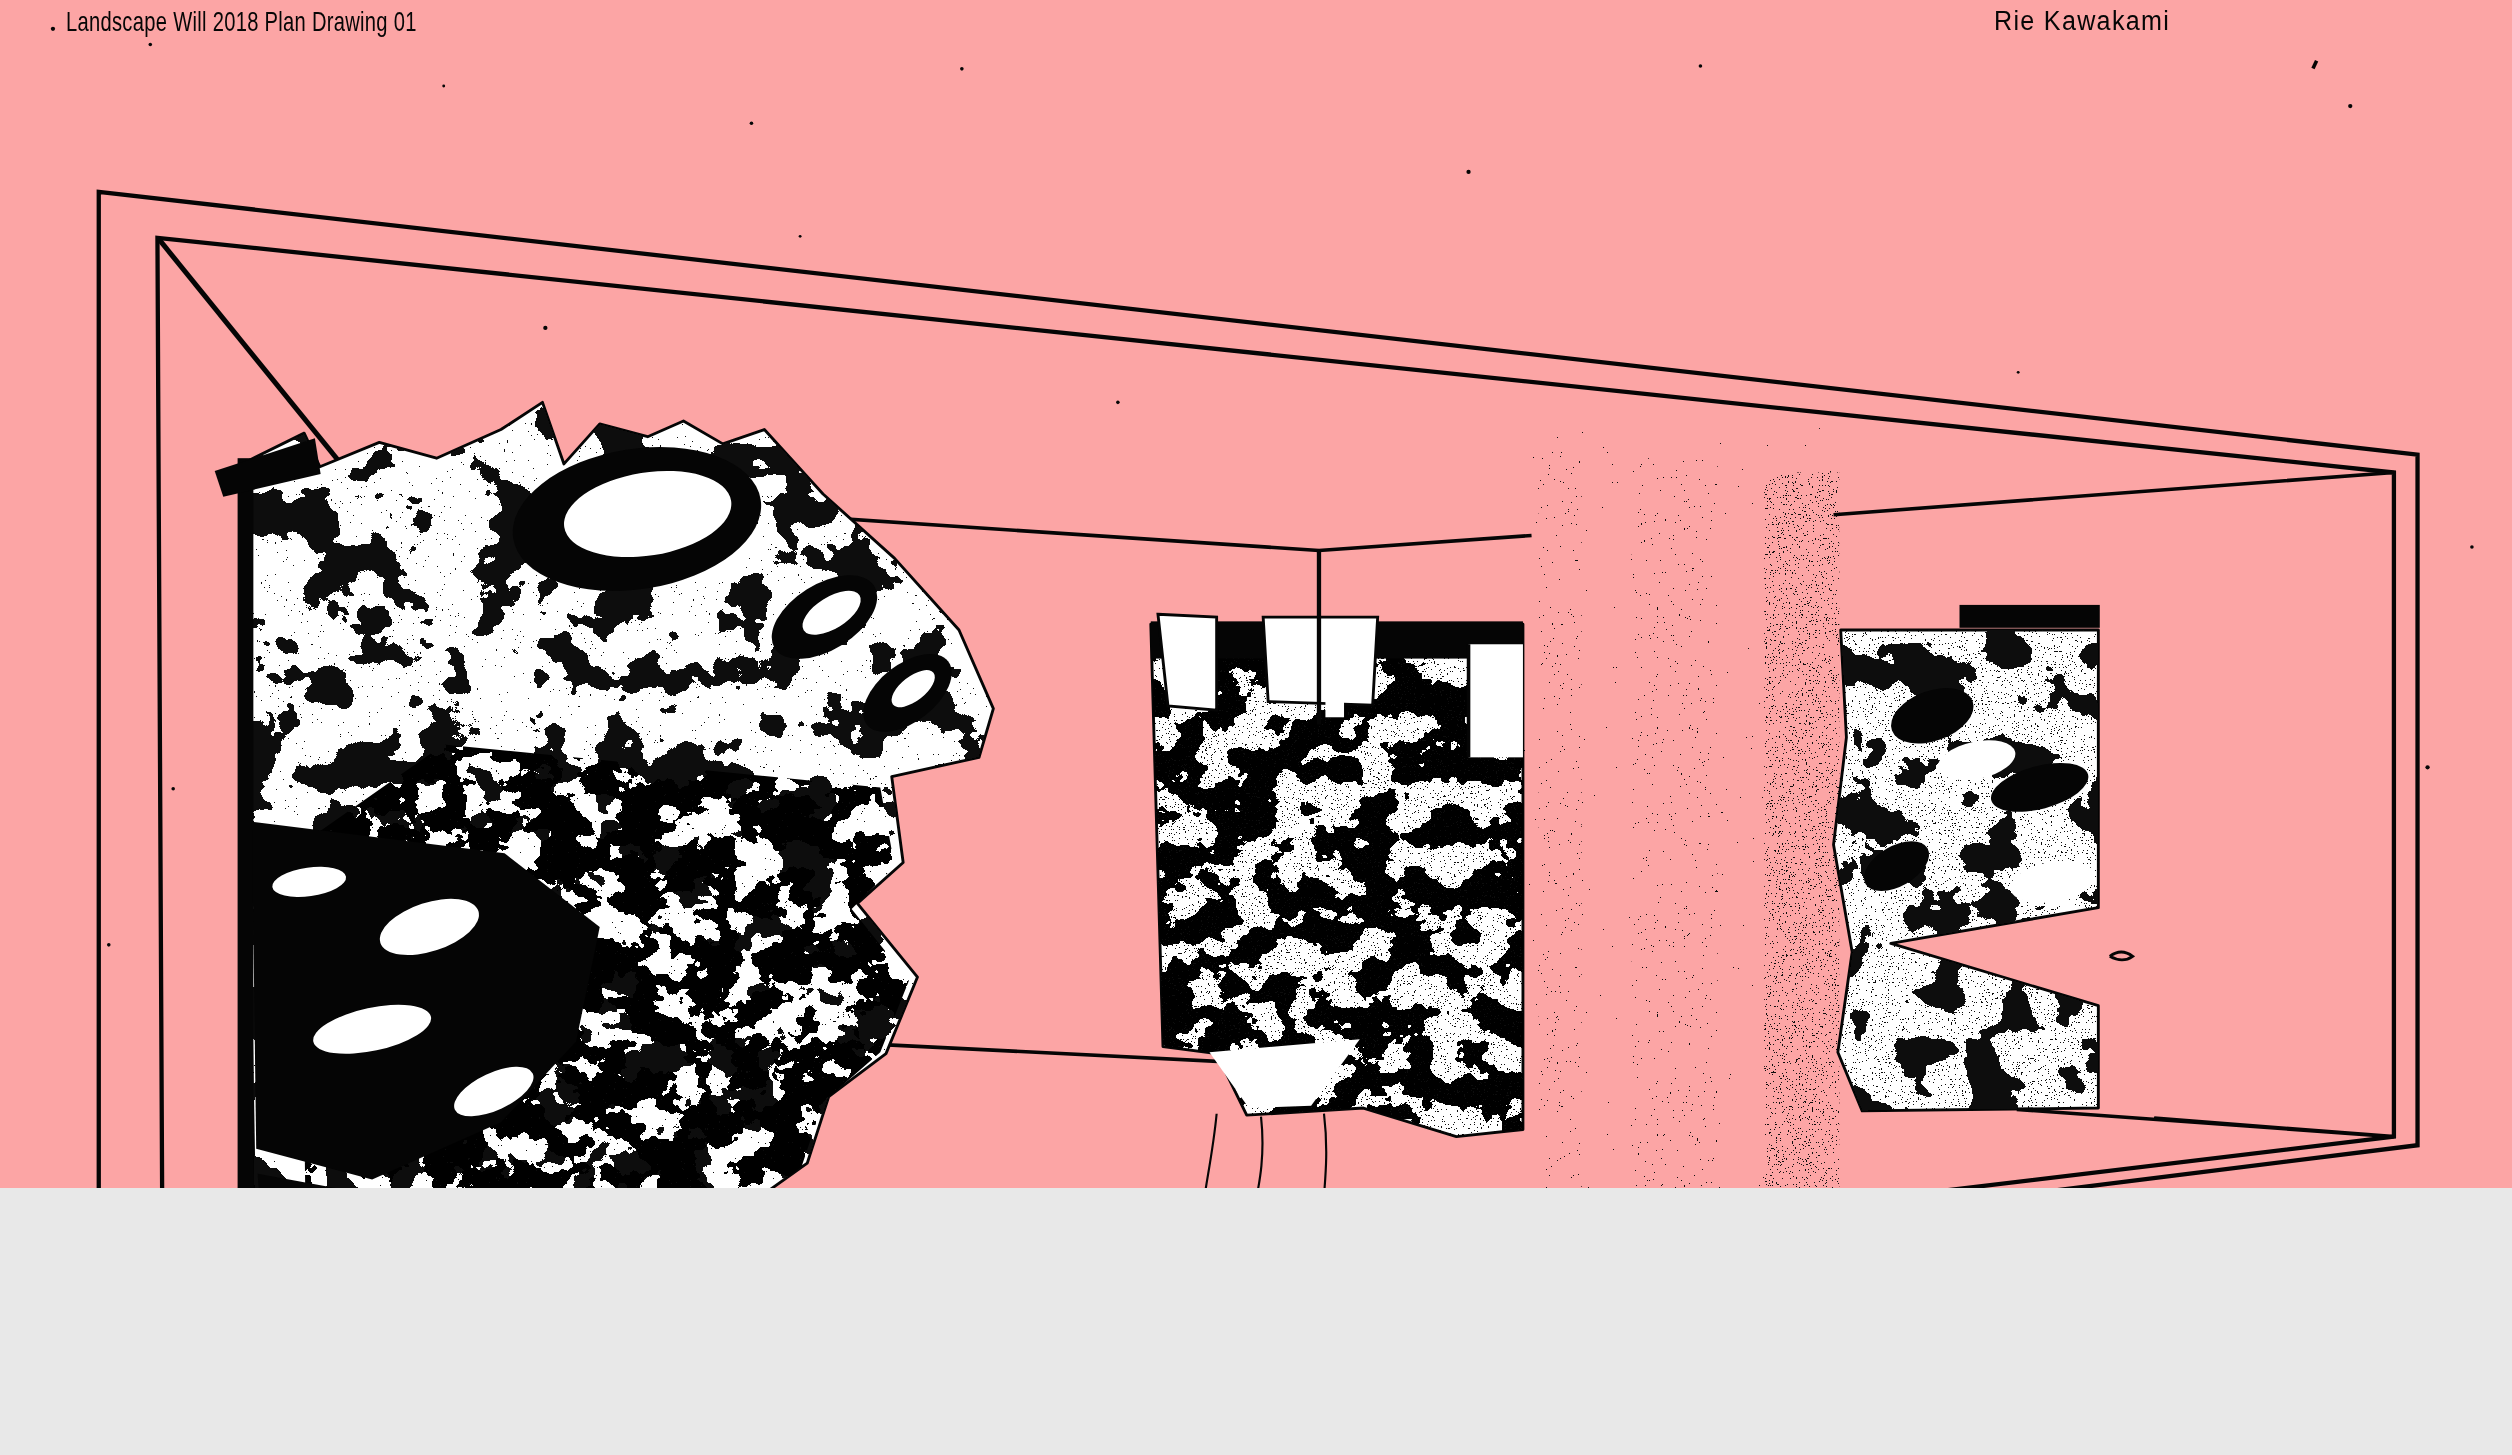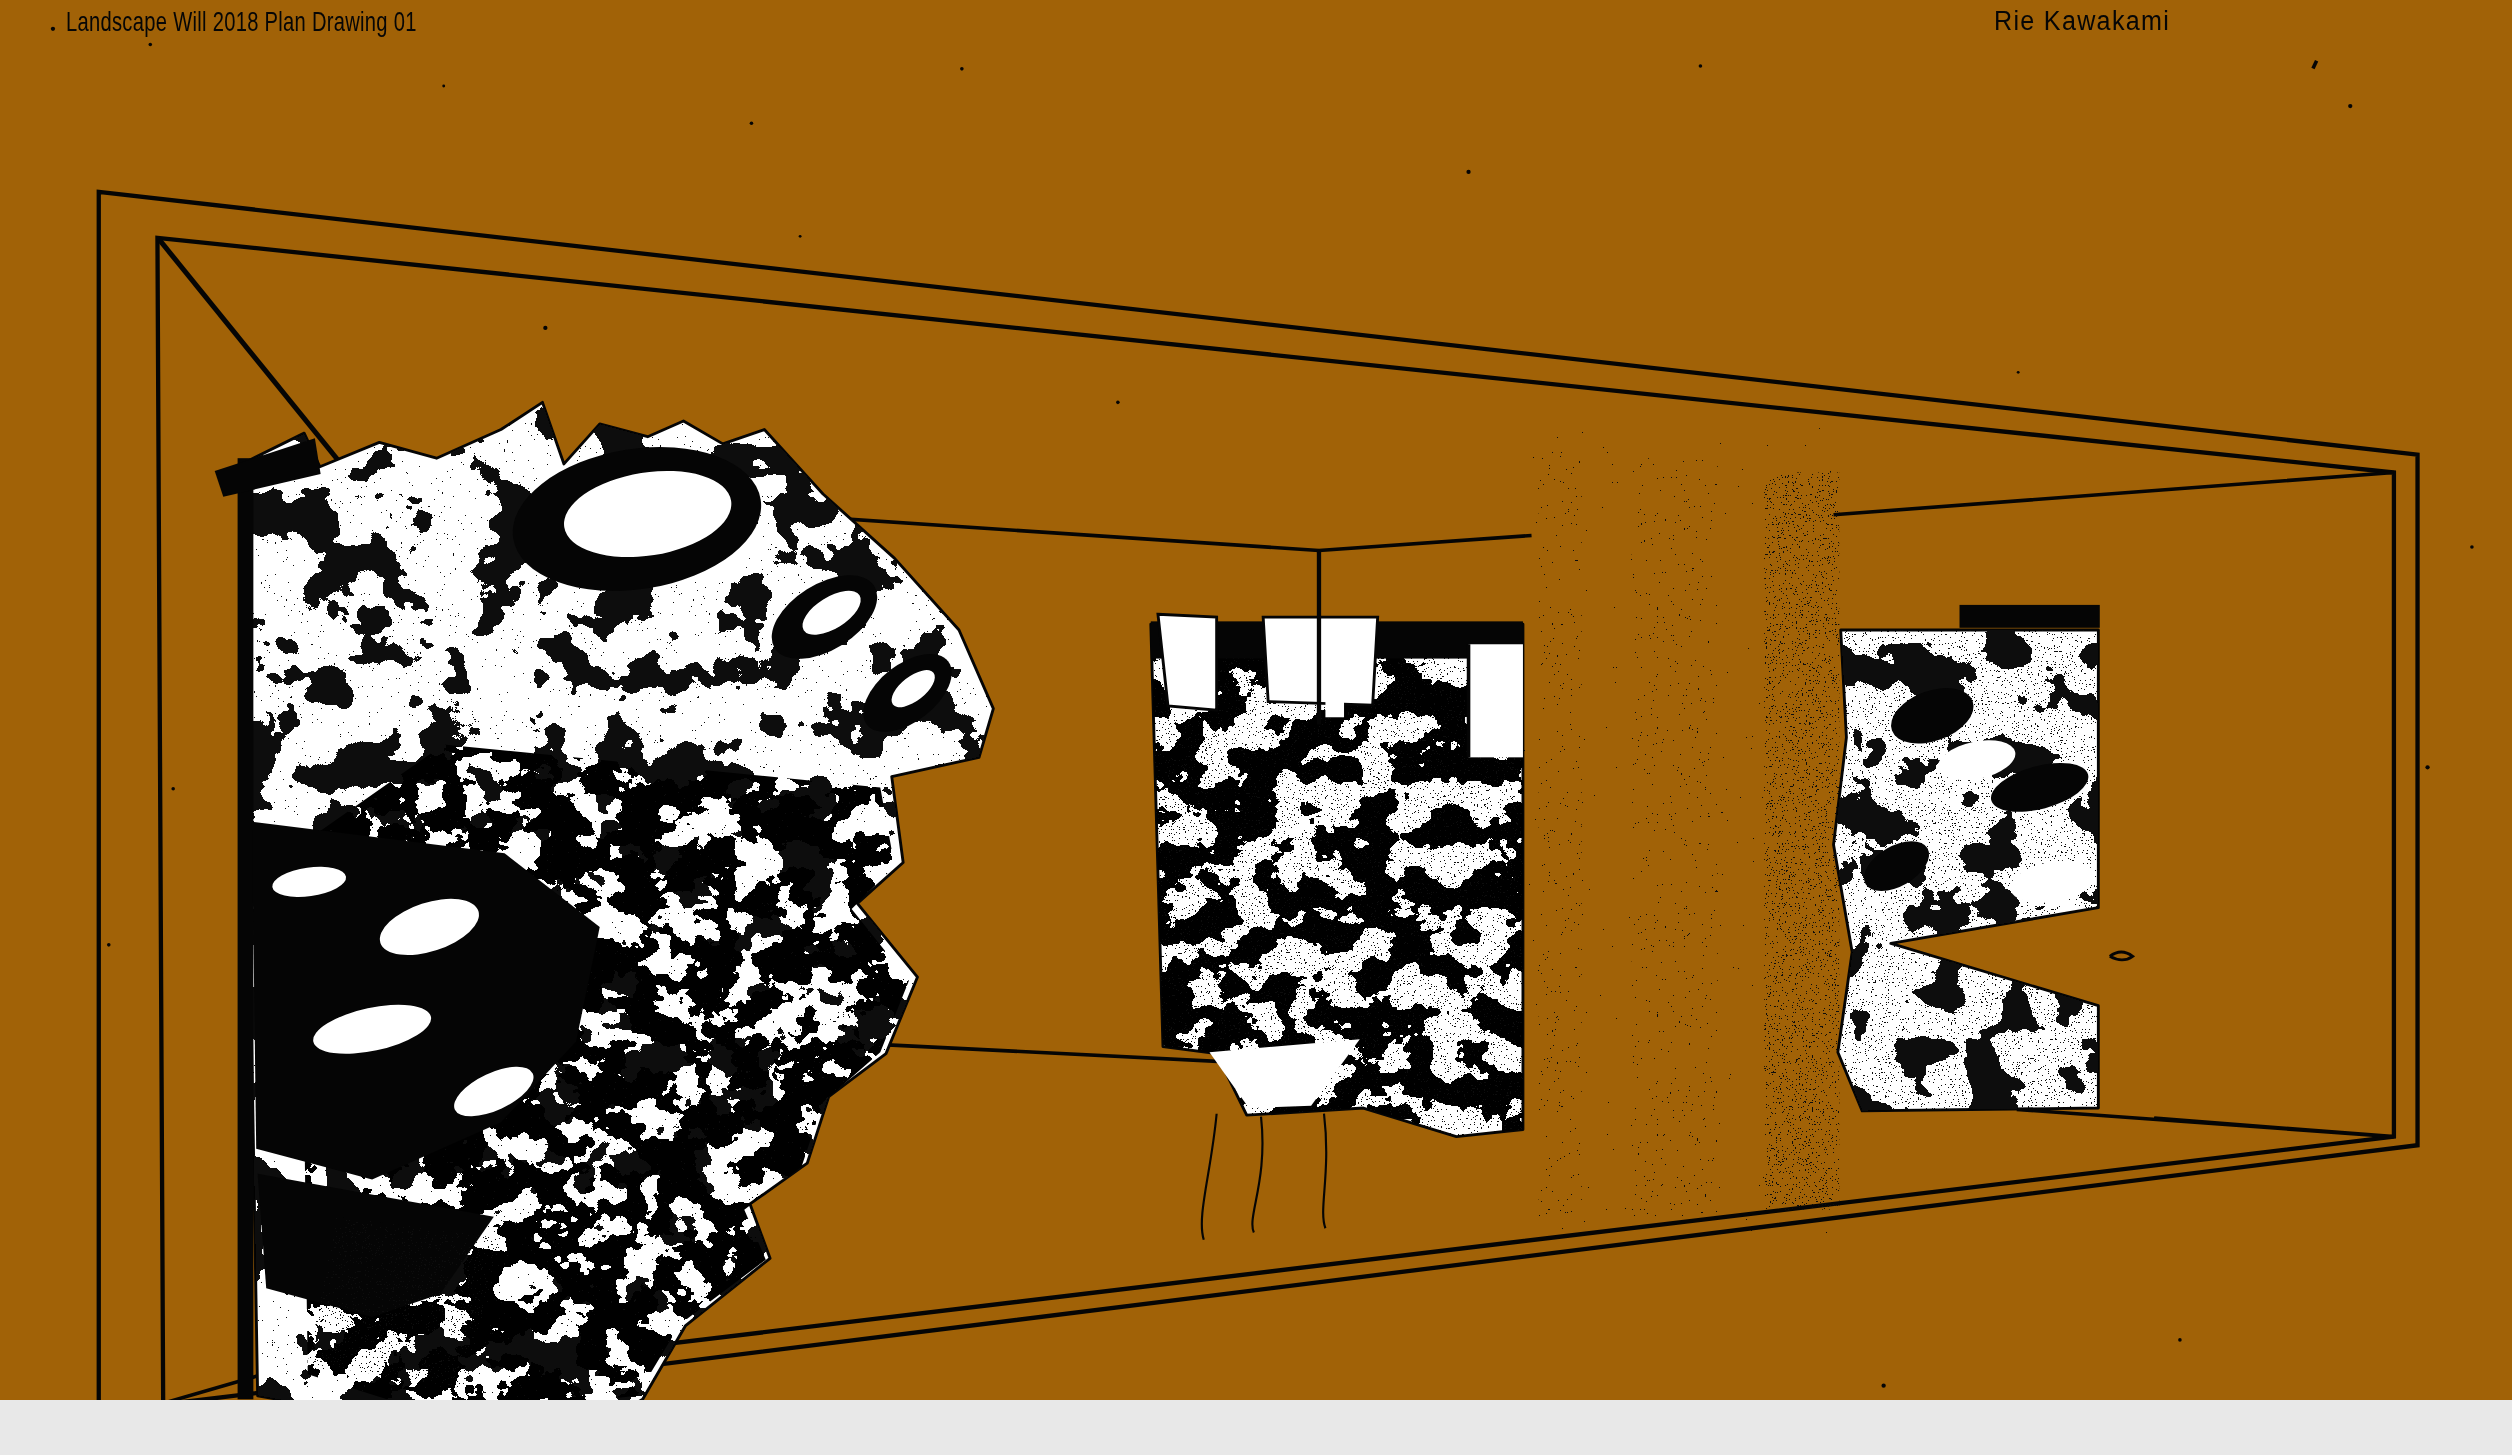--- a/index.html
+++ b/index.html
@@ -1,16 +1,16 @@
 <!DOCTYPE html>
 <html style="font-size:11.5px"><head>
 <meta charset="utf-8">
 <style>
   html,body{margin:0;padding:0;background:#e8e8e8;}
-  #stage{position:relative;width:2512px;height:1400px;background:#a16207;overflow:hidden;
+  #stage{position:relative;width:2512px;height:1188px;background:#fca5a5;overflow:hidden;
          font-family:"Liberation Sans",sans-serif;color:#000;}
   .scan-text{position:absolute;white-space:pre;color:#060606;
              font-family:"Liberation Sans","DejaVu Sans",sans-serif;}
   .title{left:66px;top:5.7px;font-size:28px;font-weight:500;letter-spacing:0.4px;
          transform:scaleX(.72);transform-origin:0 0;}
   .author{left:1994px;top:5.7px;font-size:27px;font-weight:500;letter-spacing:1.4px;
           transform:scaleX(.93);transform-origin:0 0;}
   svg{position:absolute;left:0;top:0;}
   .ink{stroke:#050505;fill:none;}
 </style>

